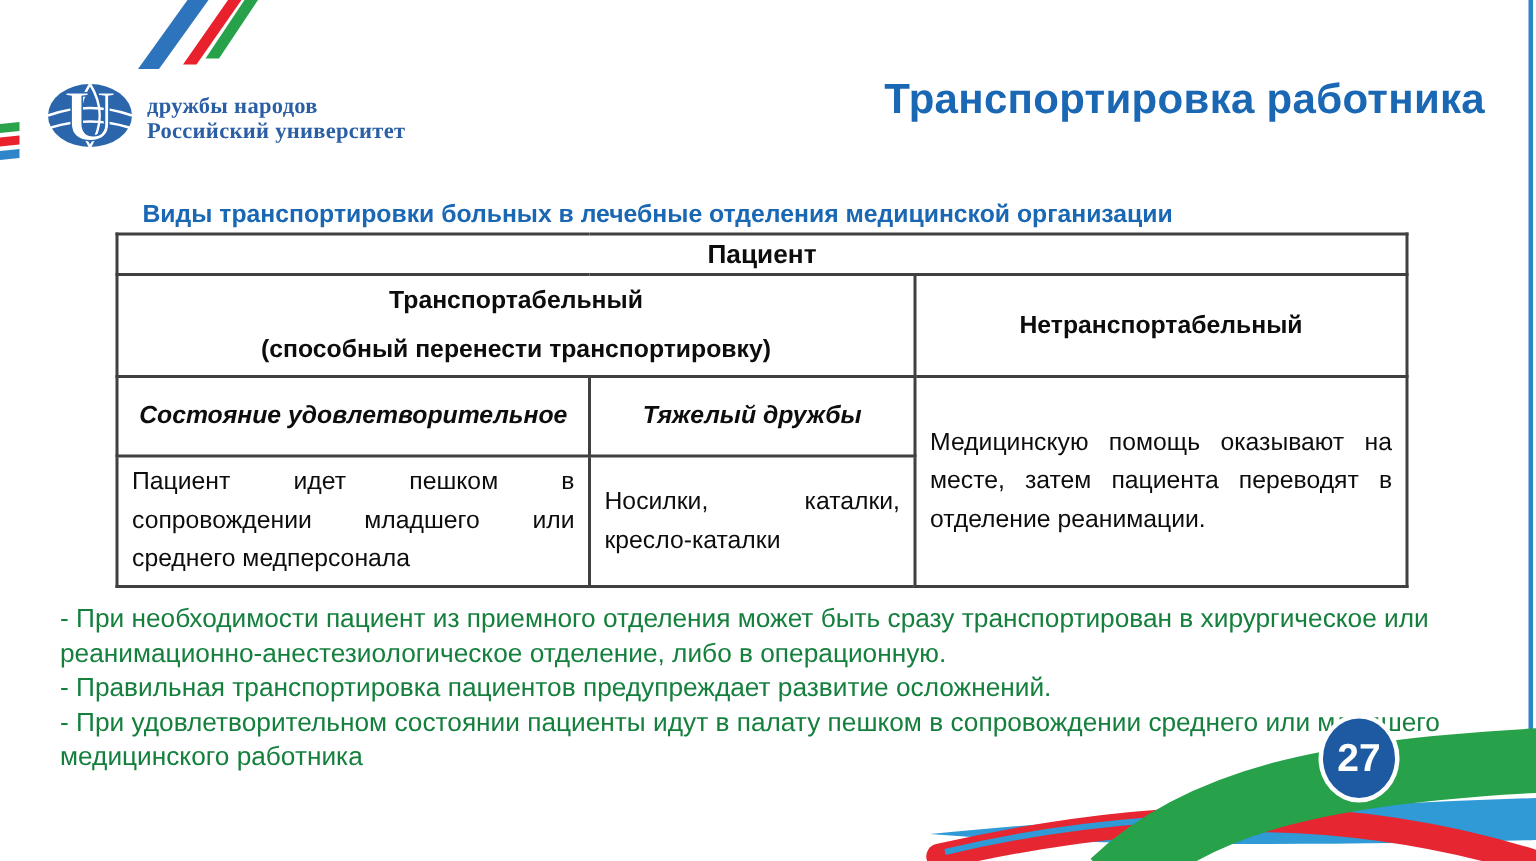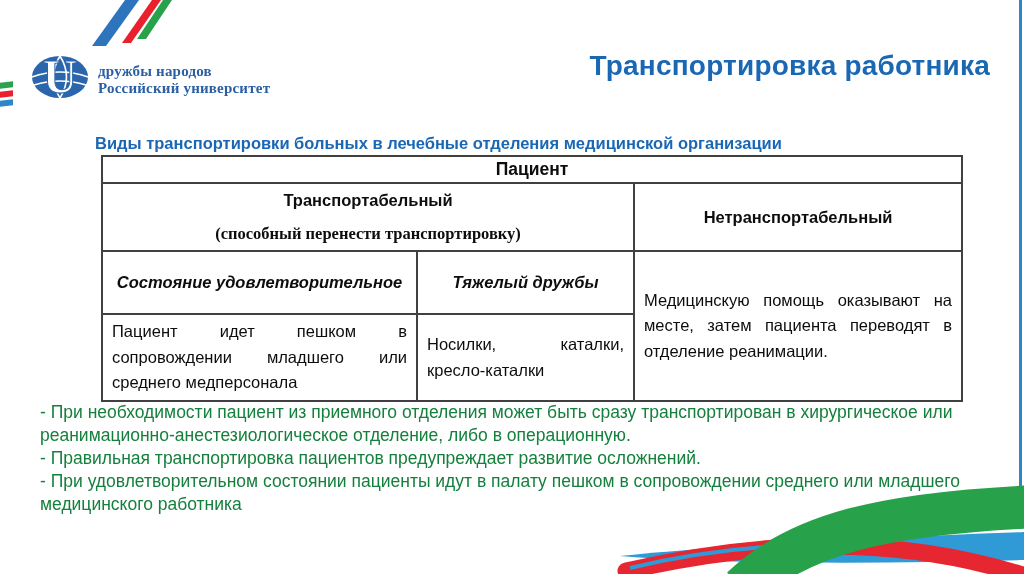--- a/index.html
+++ b/index.html
@@ -19,34 +19,34 @@
   
   .flag-stripes{position:absolute;left:0;top:80px;width:16px;height:30px;}
   .flag-stripes div{position:absolute;left:0;width:13px;height:6px;transform:skewY(-6deg);}
   .fs-green{top:2px;background:#2aa34c;}
   .fs-red{top:11px;background:#e8212d;}
   .fs-blue{top:20px;background:#2e86c8;}
   .diag-stripes{position:absolute;left:0;top:0;width:200px;height:50px;}
   .right-line{position:absolute;right:2px;top:0;width:3px;height:508px;background:#2d86c6;}
 
   
-  table.tbl{position:absolute;left:101px;top:155px;width:860px;border-collapse:collapse;
+  table.tbl{position:absolute;left:77px;top:155px;width:860px;border-collapse:collapse;
             table-layout:fixed;color:#0d0d0d;}
   .tbl td{border:2px solid #404040;padding:2px 9px;vertical-align:middle;box-sizing:border-box;}
   .c1{width:315px;} .c2{width:217px;} .c3{width:328px;}
   .r1 td{height:27px;}
   .r2 td{height:68px;}
-  .r3 td{height:63px;}
+  .r3 td{height:53px;}
   .r4 td{height:87px;}
   .cell-center{text-align:center;}
   .hdr{font-weight:bold;font-size:17.5px;}
   .hdr2{font-weight:bold;font-size:16.5px;}
   .sub-hdr{font-weight:bold;font-style:italic;font-size:16.5px;line-height:1.45;}
   .body-cell{font-size:16.5px;text-align:justify;line-height:1.55;vertical-align:top;padding-top:4px;}
-  .gap-top{margin-top:14px;font-family:Liberation Serif, serif;}
+  .gap-top{margin-top:14px;}
 
   
   .bullets{position:absolute;left:40px;top:401px;width:928px;font-size:17.5px;
            color:#15803d;line-height:1.32;}
   .bullets div{margin:0;}
 
   
   .swooshes{position:absolute;left:0;top:0;width:1024px;height:574px;pointer-events:none;}
   .badge{position:absolute;left:879px;top:476px;width:54px;height:59px;border-radius:50%;
          background:#1d5aa1;border:3px solid #ffffff;color:#fff;font-size:26px;font-weight:bold;
@@ -126,14 +126,17 @@
 
     <path d="M1024,532 C 860,538 720,546 620,556 C 720,564 880,564 1024,560 Z" fill="#2f9ad6"></path>
 
     <path d="M 626,571 C 770,538 900,536 1026,576" stroke="#e62631" stroke-width="17" fill="none" stroke-linecap="round"></path>
 
     <path d="M 630,568 C 680,556 725,550 765,547" stroke="#2f9ad6" stroke-width="4" fill="none"></path>
 
     <path d="M 1026,507 C 890,514 800,532 742,588" stroke="#27a24b" stroke-width="43" fill="none"></path>
   </svg>
 
+  <div class="badge">
+    <span>27</span>
+  </div>
 
 </div>
 
 </body></html>

